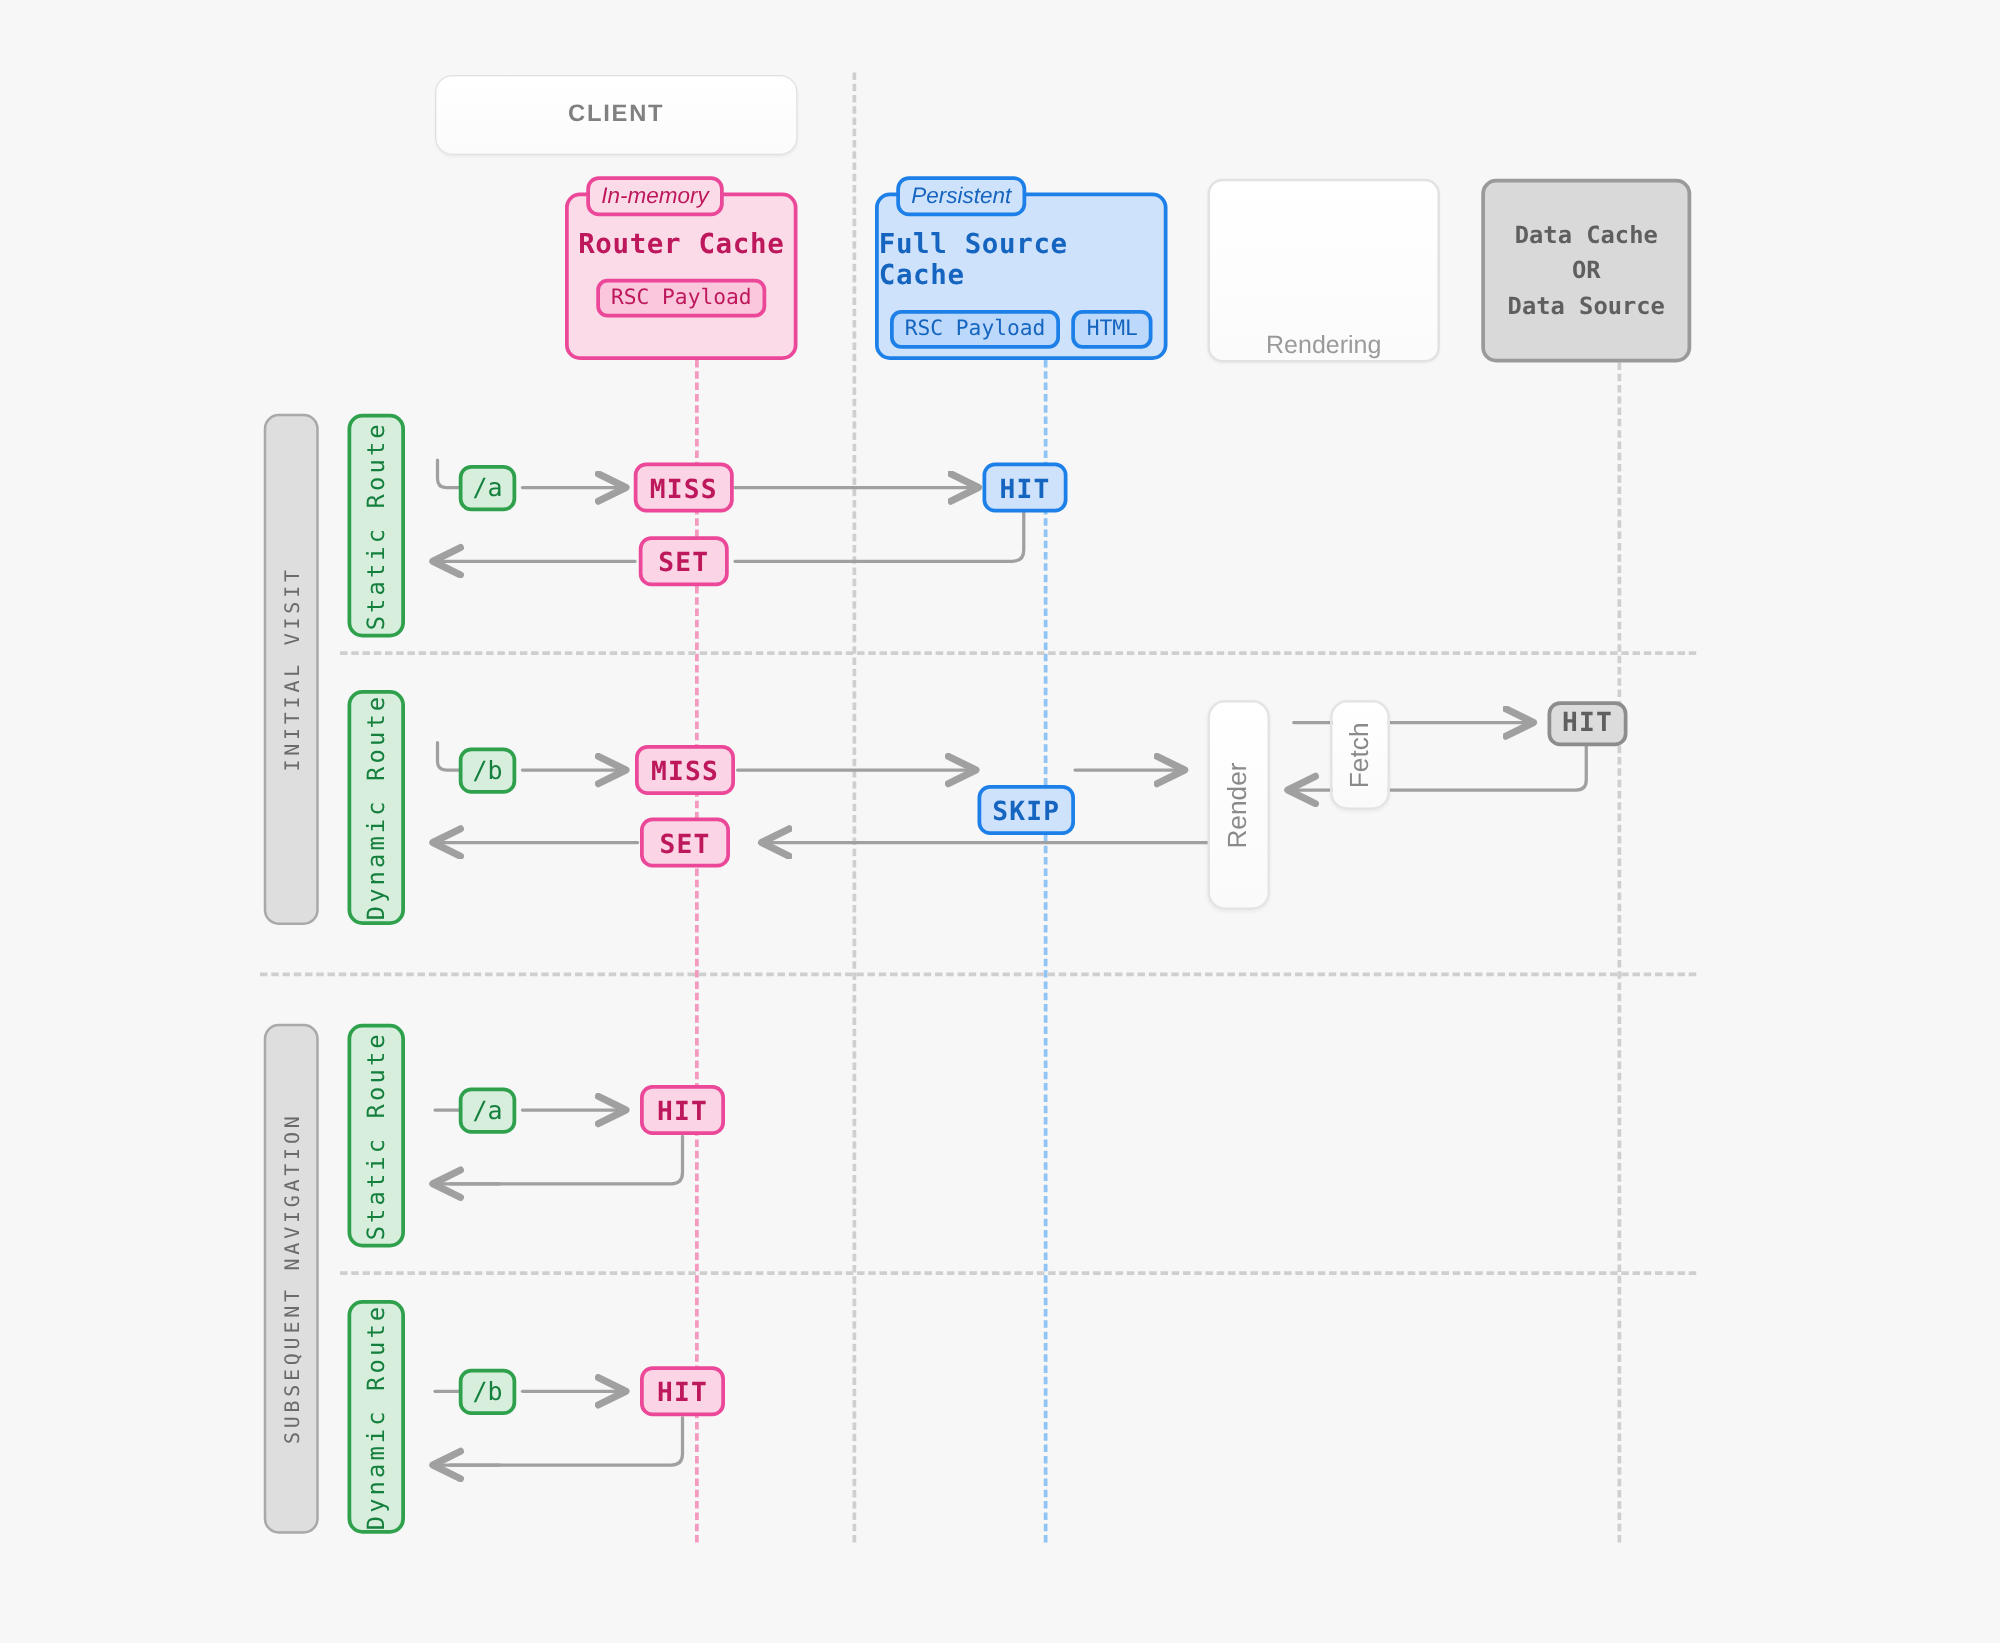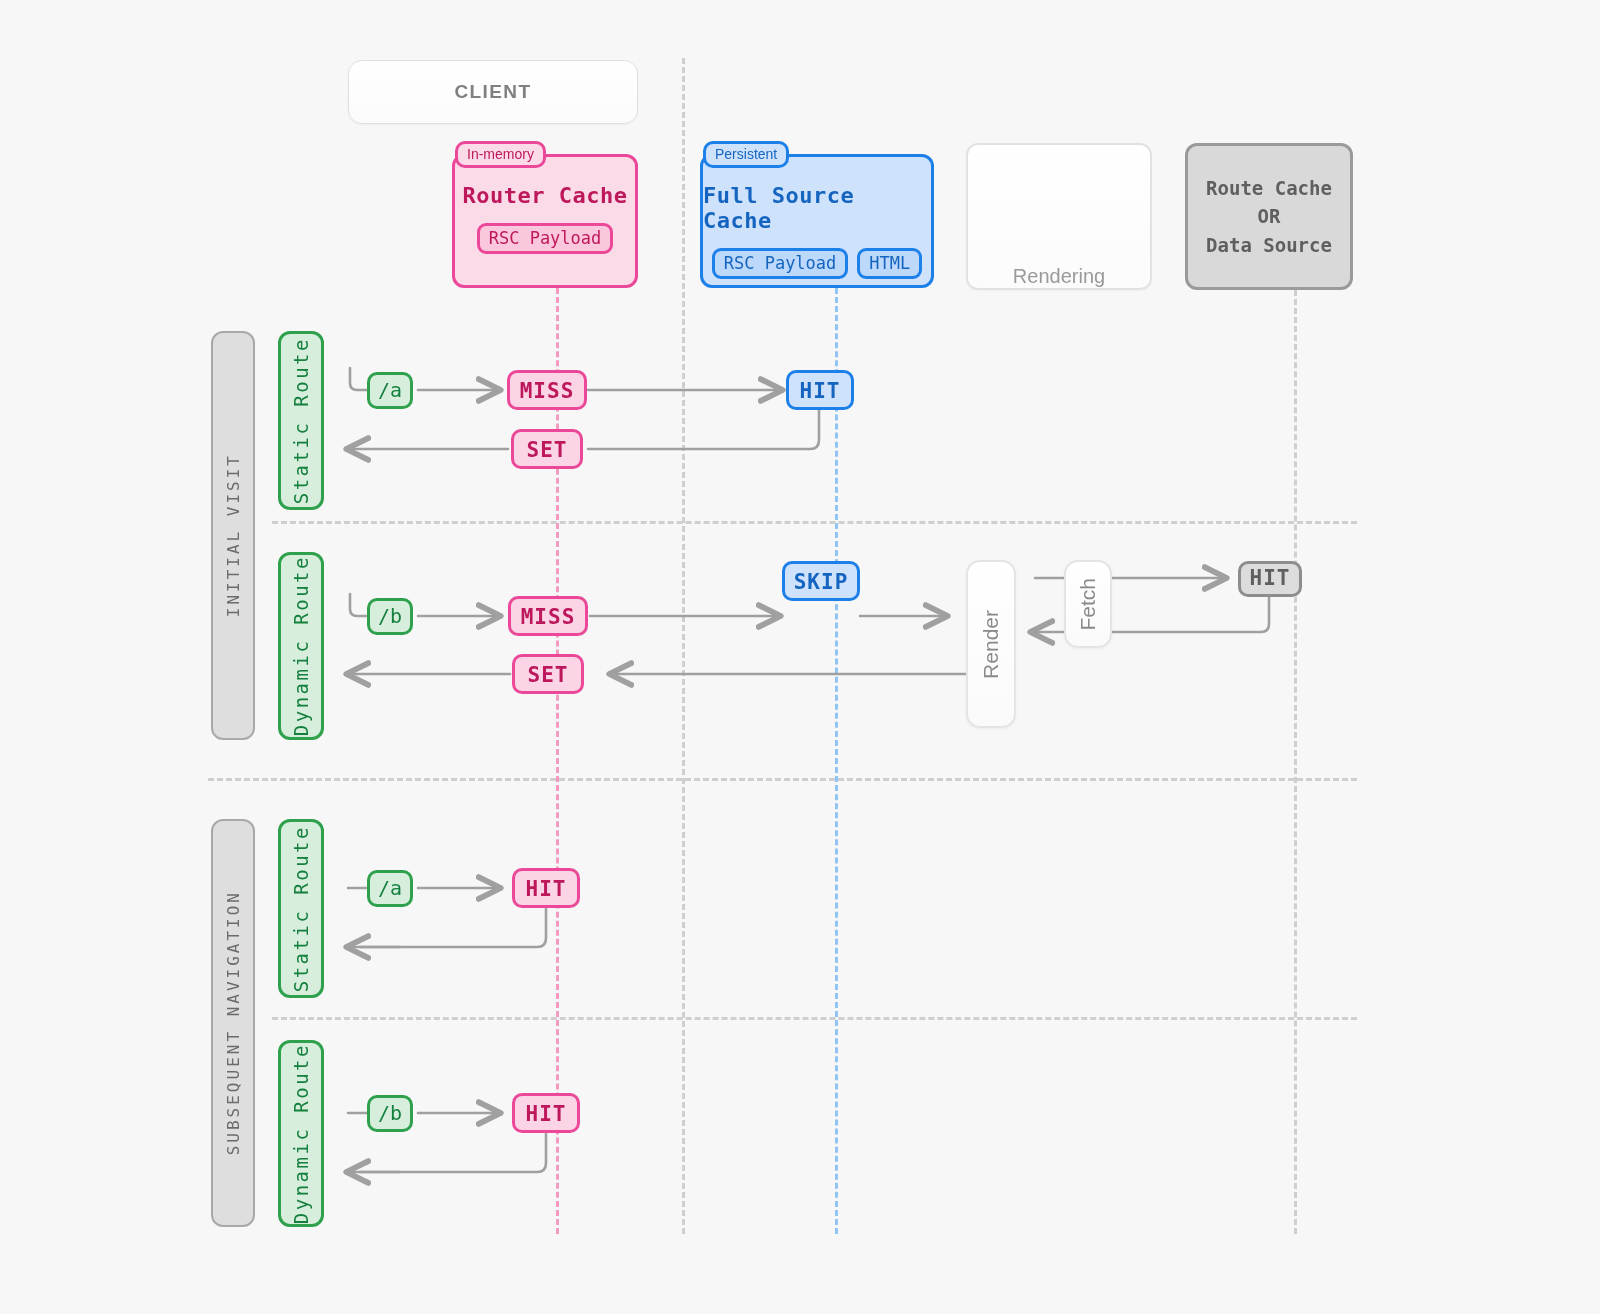--- a/index.html
+++ b/index.html
@@ -37,24 +37,25 @@
   
   .cachebox {
     position: absolute;
     border-width: 3px; border-style: solid; border-radius: 12px;
     display: flex; flex-direction: column; align-items: center;
   }
   .cachebox .title {
     font-size: 22px; font-weight: bold; letter-spacing: .5px;
   }
   .tag {
-    position: absolute; top: -16px; left: 0;
+    position: absolute; top: -16px; left: 14px;
     border-width: 3px; border-style: solid; border-radius: 10px;
-    padding: 1px 9px 2px; font-size: 14px; line-height: 1.3;
+    padding: 1px 9px 2px; font-size: 18px; line-height: 1.3;
     font-family: "Liberation Sans", sans-serif;
+    font-style: italic;
   }
   .chip {
     border-width: 3px; border-style: solid; border-radius: 9px;
     padding: 2px 9px 3px; font-size: 17px;
   }
 
   .router-cache { background:#fcdbe8; border-color:#ec4899; left:452px; top:154px; width:186px; height:134px; }
   .router-cache .title { color:#be185d; margin-top:26px; }
   .router-cache .tag { background:#fcdbe8; border-color:#ec4899; color:#be185d; }
   .router-cache .chip { background:#fbc7dd; border-color:#ec4899; color:#be185d; }
@@ -169,21 +170,21 @@
       <div class="chip mono">RSC Payload</div>
       <div class="chip mono">HTML</div>
     </div>
   </div>
 
   <div class="rendering">
     <span>Rendering</span>
   </div>
 
   <div class="datacache mono">
-    <div>Route Cache</div>
+    <div>Data Cache</div>
     <div>OR</div>
     <div>Data Source</div>
   </div>
 
   <div class="rail" style="left:211px; top:331px; height:409px;">
     <span class="mono">INITIAL VISIT</span>
   </div>
   <div class="rail" style="left:211px; top:819px; height:408px;">
     <span class="mono">SUBSEQUENT NAVIGATION</span>
   </div>
@@ -278,21 +279,21 @@
   <div class="pill pill-blue mono" style="left:786px; top:370px; width:68px; height:40px;">
     <span>HIT</span>
   </div>
   <div class="pill pill-pink mono" style="left:511px; top:429px; width:72px; height:40px;">
     <span>SET</span>
   </div>
 
   <div class="pill pill-pink mono" style="left:508px; top:596px; width:80px; height:40px;">
     <span>MISS</span>
   </div>
-  <div class="pill pill-blue mono" style="left:782px; top:561px; width:78px; height:40px;">
+  <div class="pill pill-blue mono" style="left:782px; top:628px; width:78px; height:40px;">
     <span>SKIP</span>
   </div>
   <div class="pill pill-gray mono" style="left:1238px; top:561px; width:64px; height:36px;">
     <span>HIT</span>
   </div>
   <div class="pill pill-pink mono" style="left:512px; top:654px; width:72px; height:40px;">
     <span>SET</span>
   </div>
 
   <div class="pill pill-pink mono" style="left:512px; top:868px; width:68px; height:40px;">

